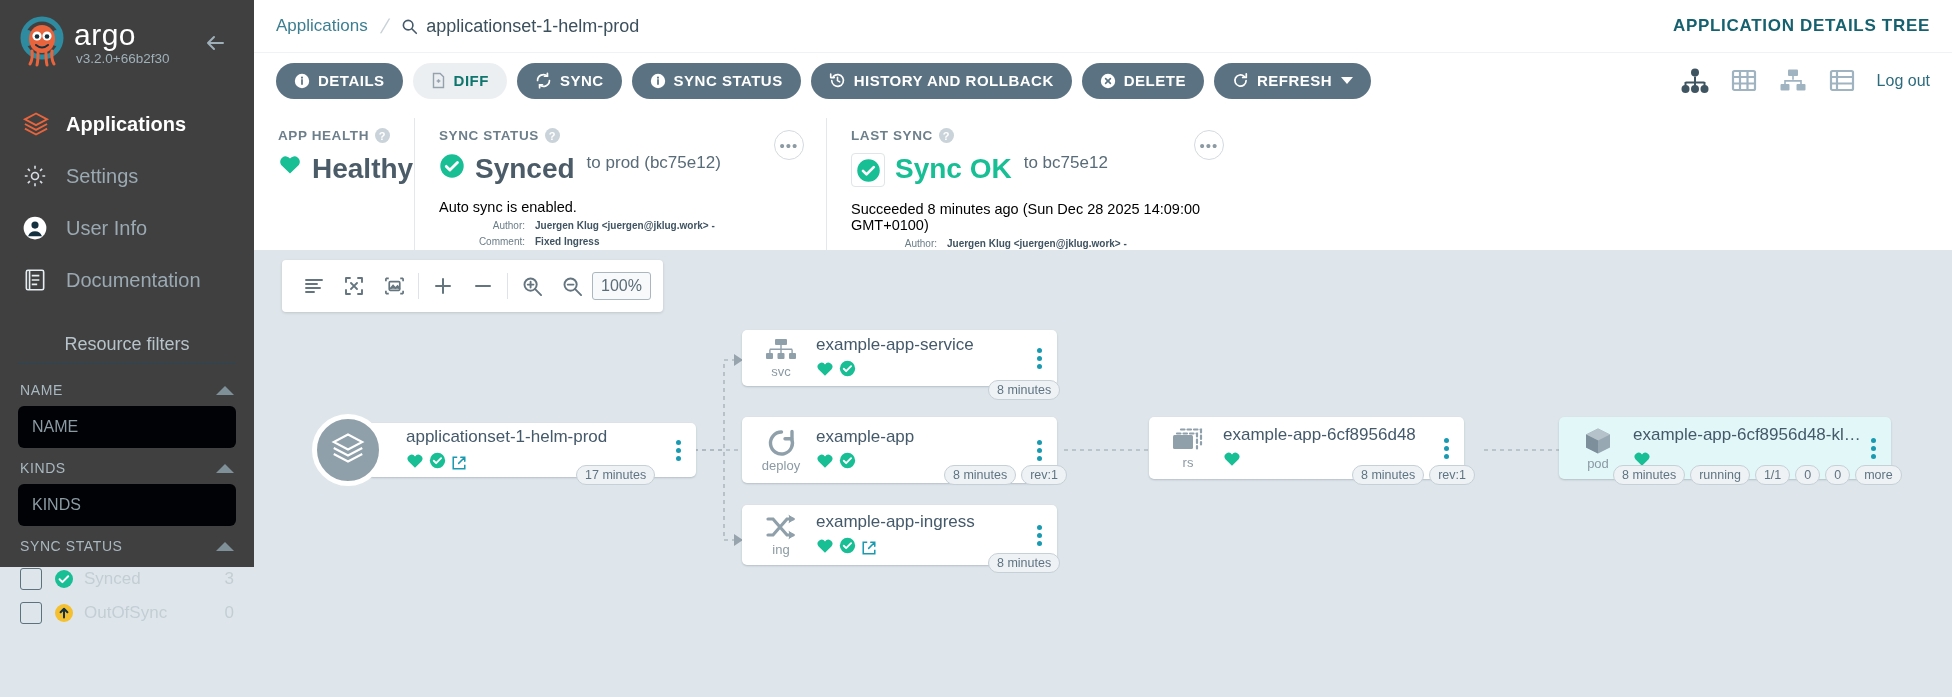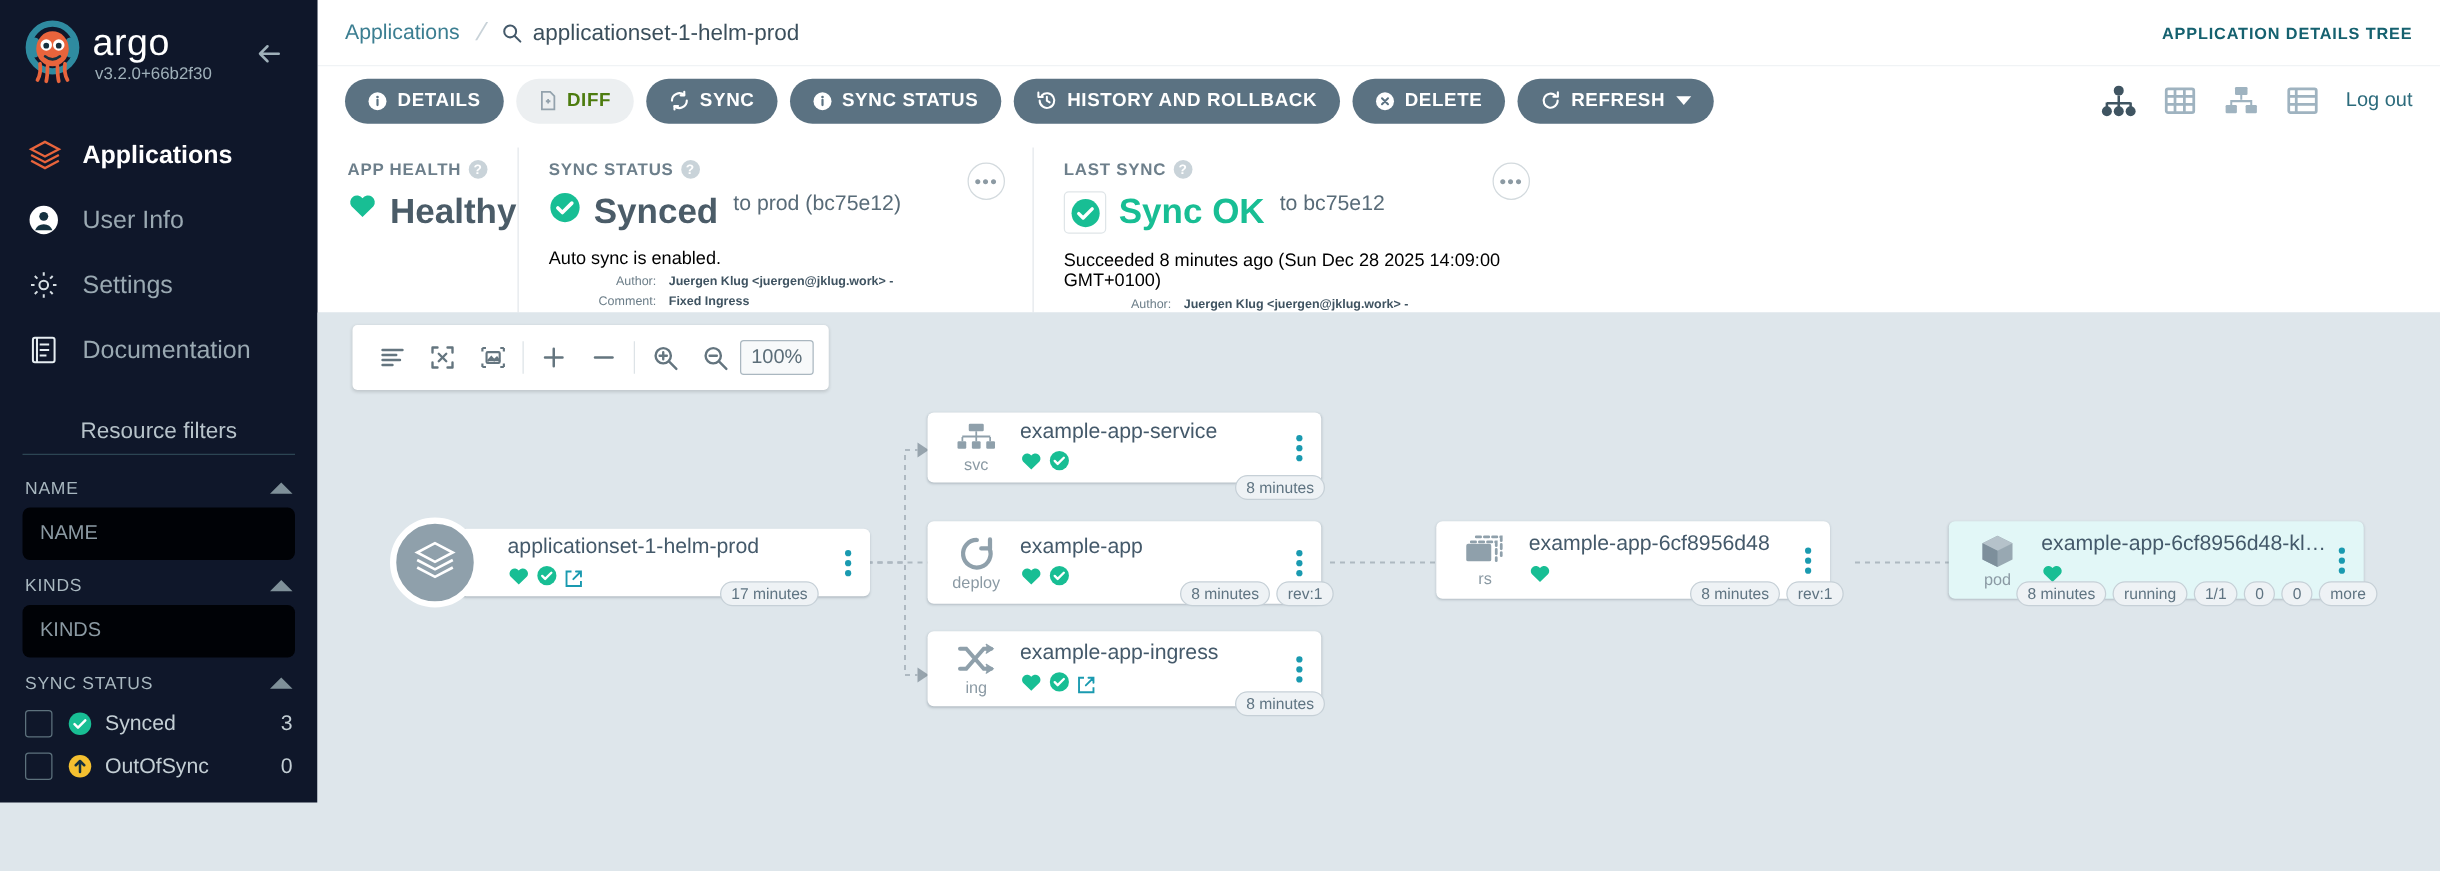--- a/index.html
+++ b/index.html
@@ -6,22 +6,22 @@
   html, body {
     width: 1952px; height: 697px;
     font-family: "Liberation Sans", sans-serif;
     background: #dee6eb;
     overflow: hidden;
   }
   .app { display: flex; width: 1952px; height: 697px; }
 
   
   .sidebar {
-    width: 254px; flex: 0 0 254px; height: 642px;
-    background: #0f172a; color: #cfd8dd; position: relative;
+    width: 254px; flex: 0 0 254px; height: 567px;
+    background: #404040; color: #cfd8dd; position: relative;
   }
   .sb-brand { display: flex; align-items: center; padding: 16px 12px 4px 14px; height: 74px; }
   .sb-logo { width: 56px; height: 56px; flex: 0 0 56px; position: relative; }
   .sb-brandtext { margin-left: 4px; }
   .sb-argo { font-size: 30px; font-weight: 400; color: #fff; letter-spacing: 0.5px; line-height: 30px; }
   .sb-ver { font-size: 13.5px; color: #9fb0b9; margin-top: 1px; padding-left: 2px; }
   .sb-collapse {
     position: absolute; right: 26px; top: 30px;
     width: 26px; height: 26px; color: #9fb0b9; cursor: pointer;
     display: flex; align-items: center; justify-content: center;
@@ -57,33 +57,33 @@
   .main { flex: 1 1 auto; height: 697px; background: #dee6eb; display: flex; flex-direction: column; min-width: 0; }
 
   .topbar {
     height: 52px; background: #fff; display: flex; align-items: center;
     padding: 0 22px 0 22px; flex: 0 0 52px;
   }
   .crumb-link { color: #3b7e91; font-size: 17px; cursor: pointer; }
   .crumb-sep { color: #c8d2d8; font-size: 20px; margin: 0 14px; transform: skewX(-18deg); }
   .crumb-cur { display: flex; align-items: center; color: #3b4f5c; font-size: 18px; }
   .crumb-cur .mag { margin-right: 8px; display: flex; }
-  .topbar-right { margin-left: auto; color: #15616f; font-size: 13px; letter-spacing: 0.7px; font-weight: bold; cursor: pointer; }
+  .topbar-right { margin-left: auto; color: #15616f; font-size: 17px; letter-spacing: 0.7px; font-weight: bold; cursor: pointer; }
 
   .actionbar {
     height: 56px; background: #fff; display: flex; align-items: center;
     padding: 0 22px; flex: 0 0 56px; border-top: 1px solid #f0f3f5;
   }
   .btn {
     display: inline-flex; align-items: center; height: 36px; border-radius: 18px;
     background: #5b7282; color: #fff; font-size: 15px; font-weight: bold;
     letter-spacing: 0.5px; padding: 0 18px; margin-right: 10px; cursor: pointer;
     white-space: nowrap; border: none; font-family: "Liberation Sans", sans-serif;
   }
-  .btn.ghost { background: #eceff1; color: #4d7c0f; }
+  .btn.ghost { background: #eceff1; color: #0f766e; }
   .btn .bic { margin-right: 8px; display: flex; align-items: center; }
   .caret-dn { width:0;height:0;border-left:6px solid transparent;border-right:6px solid transparent;border-top:7px solid currentColor;margin-left:9px; }
   .action-right { margin-left: auto; display: flex; align-items: center; gap: 22px; }
   .viewicon { cursor: pointer; display: flex; }
   .logout { color: #2c6b7c; font-size: 16px; cursor: pointer; }
 
   
   .statusbar { background: #fff; display: flex; flex: 0 0 142px; height: 142px; padding: 10px 0 0 0; }
   .st-col { padding: 10px 24px 0 24px; position: relative; }
   .st-col.sep { border-left: 1px solid #e3e8eb; }
@@ -193,36 +193,36 @@
           <svg width="28" height="28" viewBox="0 0 24 24" fill="none" stroke="#e8643c" stroke-width="1.6">
             <path d="M12 3 2.5 8 12 13l9.5-5z"></path>
               <path d="M2.5 12 12 17l9.5-5"></path>
               <path d="M2.5 16 12 21l9.5-5"></path>
           </svg>
         </span>
         <span>Applications</span>
       </div>
       <div class="sb-item">
         <span class="ic">
+          <svg width="26" height="26" viewBox="0 0 24 24" fill="none" stroke="#d6dee3" stroke-width="1.5">
+            <circle cx="12" cy="12" r="3.2"></circle>
+            <path d="M12 2.6v2.6M12 18.8v2.6M2.6 12h2.6M18.8 12h2.6M5.4 5.4l1.9 1.9M16.7 16.7l1.9 1.9M18.6 5.4l-1.9 1.9M7.3 16.7l-1.9 1.9"></path>
+          </svg>
+        </span>
+        <span>Settings</span>
+      </div>
+      <div class="sb-item">
+        <span class="ic">
           <svg width="26" height="26" viewBox="0 0 24 24">
               <circle cx="12" cy="12" r="10.5" fill="#fff"></circle>
               <circle cx="12" cy="9.3" r="3.3" fill="#15313f"></circle>
               <path d="M5.6 19.6a6.8 6.8 0 0 1 12.8 0" fill="#15313f"></path>
             </svg>
         </span>
         <span>User Info</span>
-      </div>
-      <div class="sb-item">
-        <span class="ic">
-          <svg width="26" height="26" viewBox="0 0 24 24" fill="none" stroke="#d6dee3" stroke-width="1.5">
-            <circle cx="12" cy="12" r="3.2"></circle>
-            <path d="M12 2.6v2.6M12 18.8v2.6M2.6 12h2.6M18.8 12h2.6M5.4 5.4l1.9 1.9M16.7 16.7l1.9 1.9M18.6 5.4l-1.9 1.9M7.3 16.7l-1.9 1.9"></path>
-          </svg>
-        </span>
-        <span>Settings</span>
       </div>
       <div class="sb-item">
         <span class="ic">
           <svg width="26" height="26" viewBox="0 0 24 24" fill="none" stroke="#e6edf1" stroke-width="1.5">
             <rect x="4" y="3" width="16" height="18" rx="1.5"></rect>
               <path d="M9 8h7M9 12h7M9 16h5"></path>
               <path d="M7 3v18"></path>
           </svg>
         </span>
         <span>Documentation</span>

